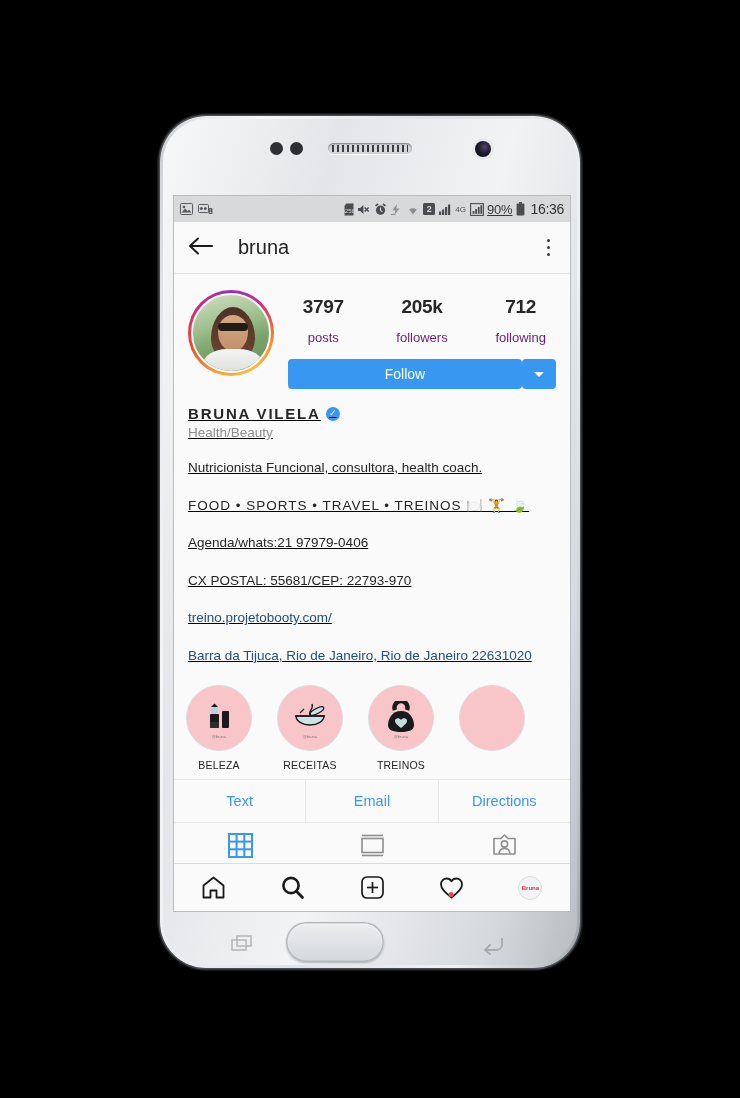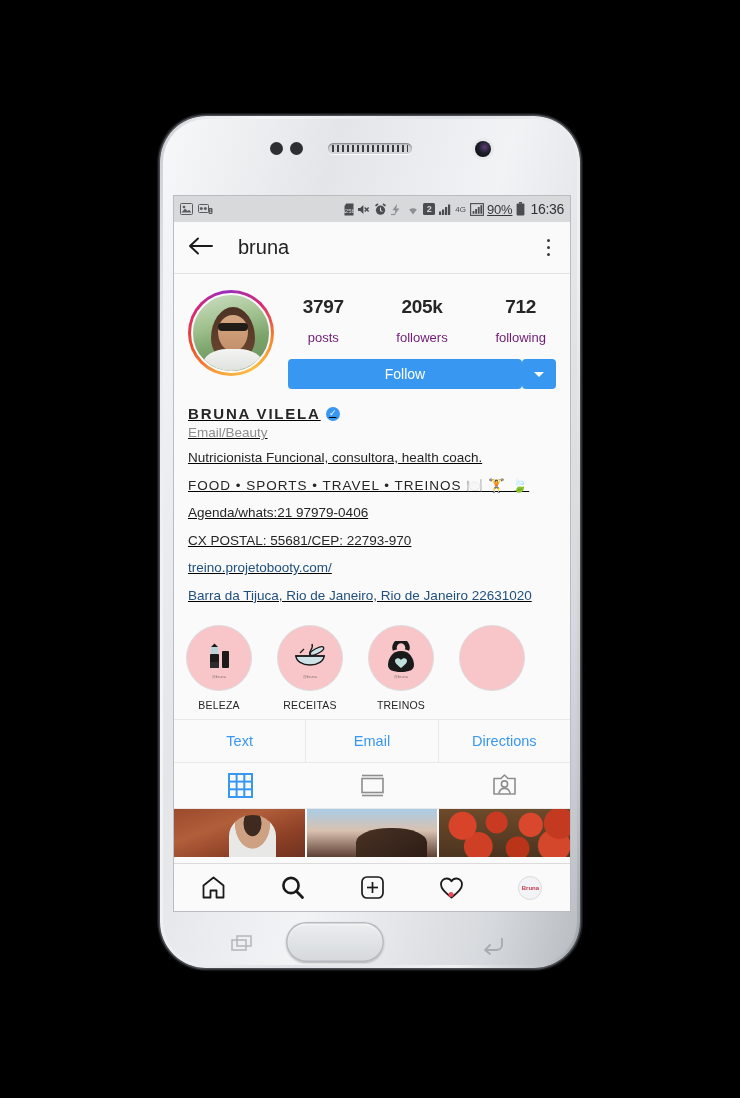--- a/index.html
+++ b/index.html
@@ -165,21 +165,21 @@
   
   #bio { padding: 8px 14px 10px 14px; text-decoration: underline; }
   #bio-name-row { display: flex; align-items: center; gap: 5px; }
   #bio-name { font-size: 15px; font-weight: bold; color: #262626; letter-spacing: 1.8px; }
   #verified-badge {
     width: 14px; height: 14px; border-radius: 50%;
     background: #3897f0; display: inline-flex; align-items: center; justify-content: center;
     color: #fff; font-size: 9px; line-height: 1;
   }
   #bio-category { font-size: 13.5px; color: #8e8e8e; margin-top: 3px; }
-  .bio-line { font-size: 13.5px; color: #262626; margin-top: 8px; line-height: 1.45; }
+  .bio-line { font-size: 13.5px; color: #262626; margin-top: 18px; line-height: 1.45; }
   .bio-line.link { color: #21507d; }
   .bio-emoji { letter-spacing: 1px; }
 
   
   #highlights {
     display: flex; gap: 25px; padding: 10px 12px 8px 12px;
     overflow: hidden;
   }
   .highlight { width: 66px; flex: 0 0 auto; text-align: center; }
   .highlight-circle {
@@ -403,21 +403,21 @@
           </button>
         </div>
       </div>
     </div>
 
     <div id="bio">
       <div id="bio-name-row">
         <span id="bio-name">BRUNA VILELA</span>
         <span id="verified-badge">✓</span>
       </div>
-      <div id="bio-category">Email/Beauty</div>
+      <div id="bio-category">Health/Beauty</div>
       <div class="bio-line">Nutricionista Funcional, consultora, health coach.</div>
       <div class="bio-line bio-emoji">FOOD • SPORTS • TRAVEL • TREINOS 🍽️ 🏋️ 🍃</div>
       <div class="bio-line">Agenda/whats:21 97979-0406</div>
       <div class="bio-line">CX POSTAL: 55681/CEP: 22793-970</div>
       <div class="bio-line link">treino.projetobooty.com/</div>
       <div class="bio-line link">Barra da Tijuca, Rio de Janeiro, Rio de Janeiro 22631020</div>
     </div>
 
     <div id="highlights">
 

